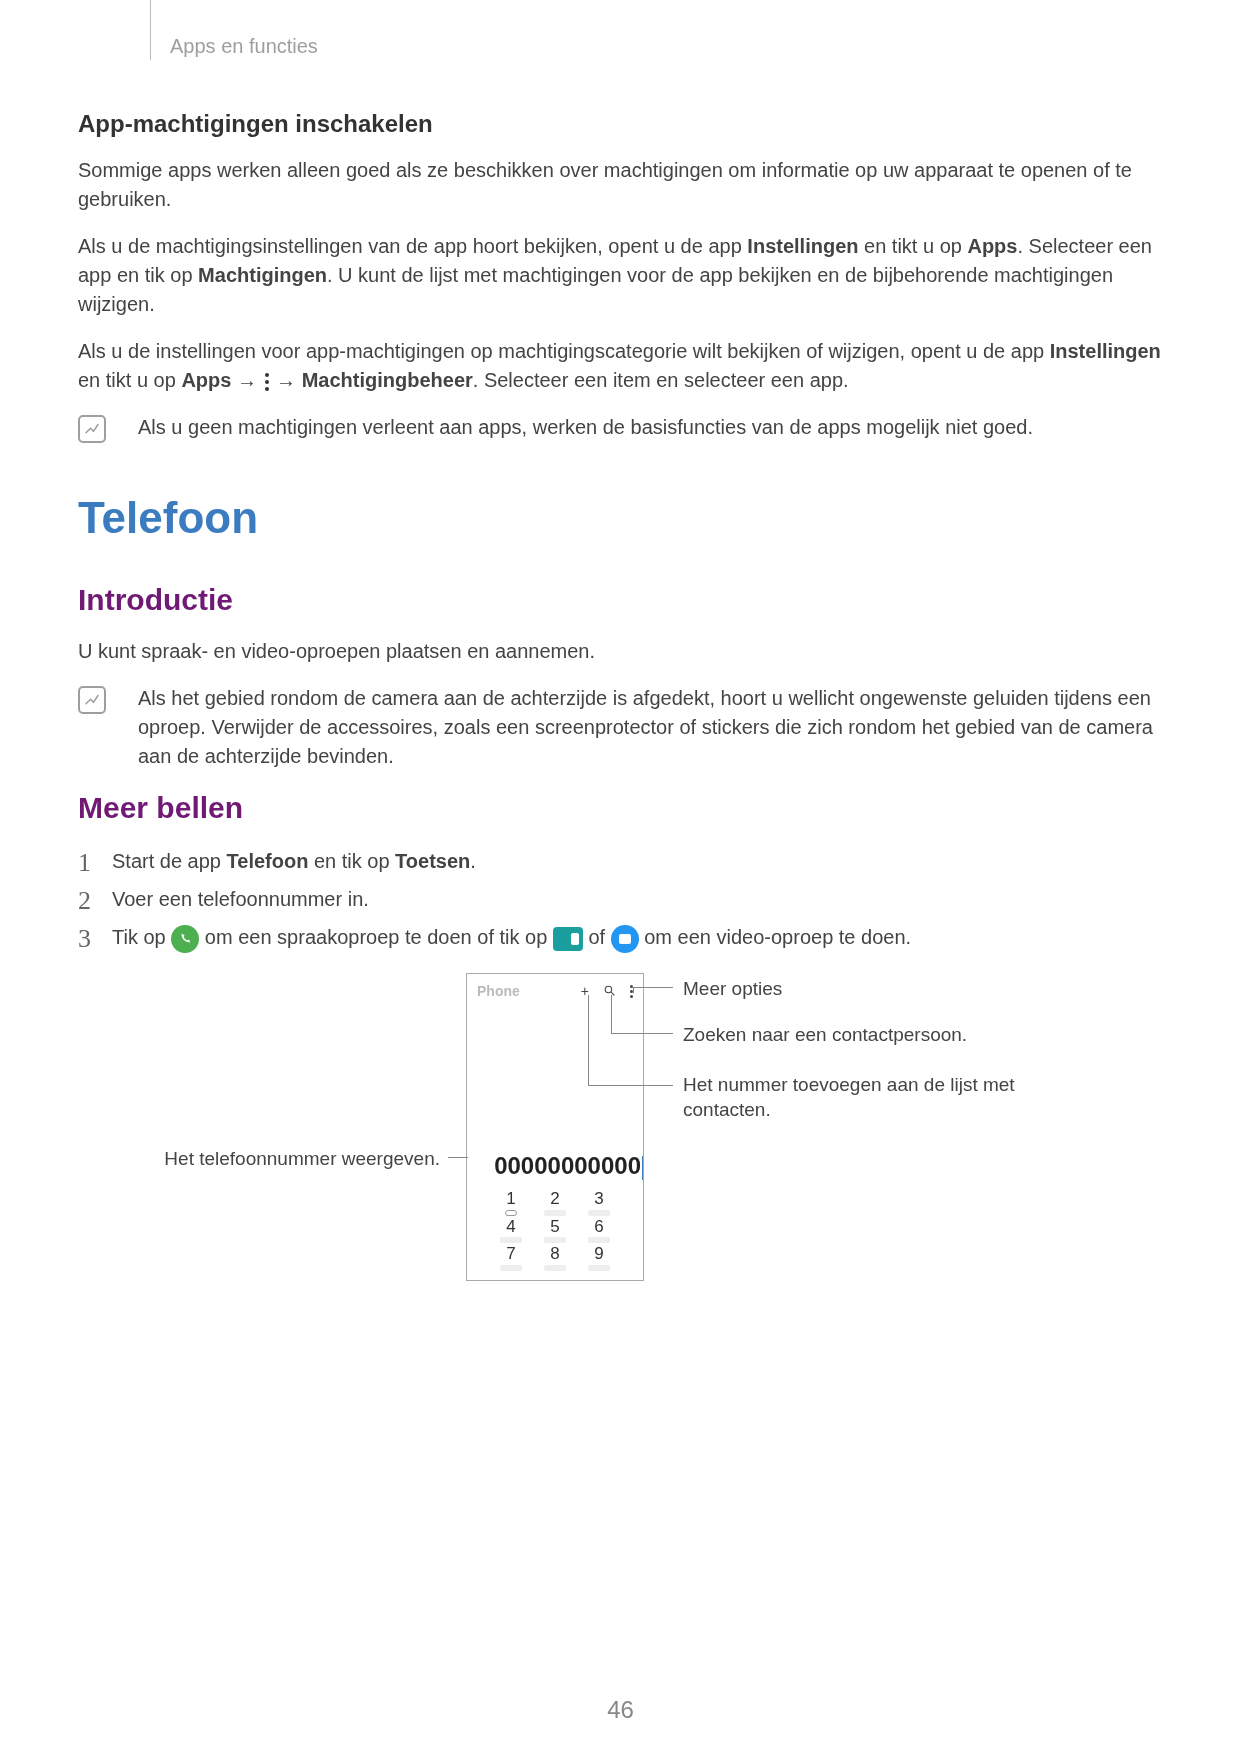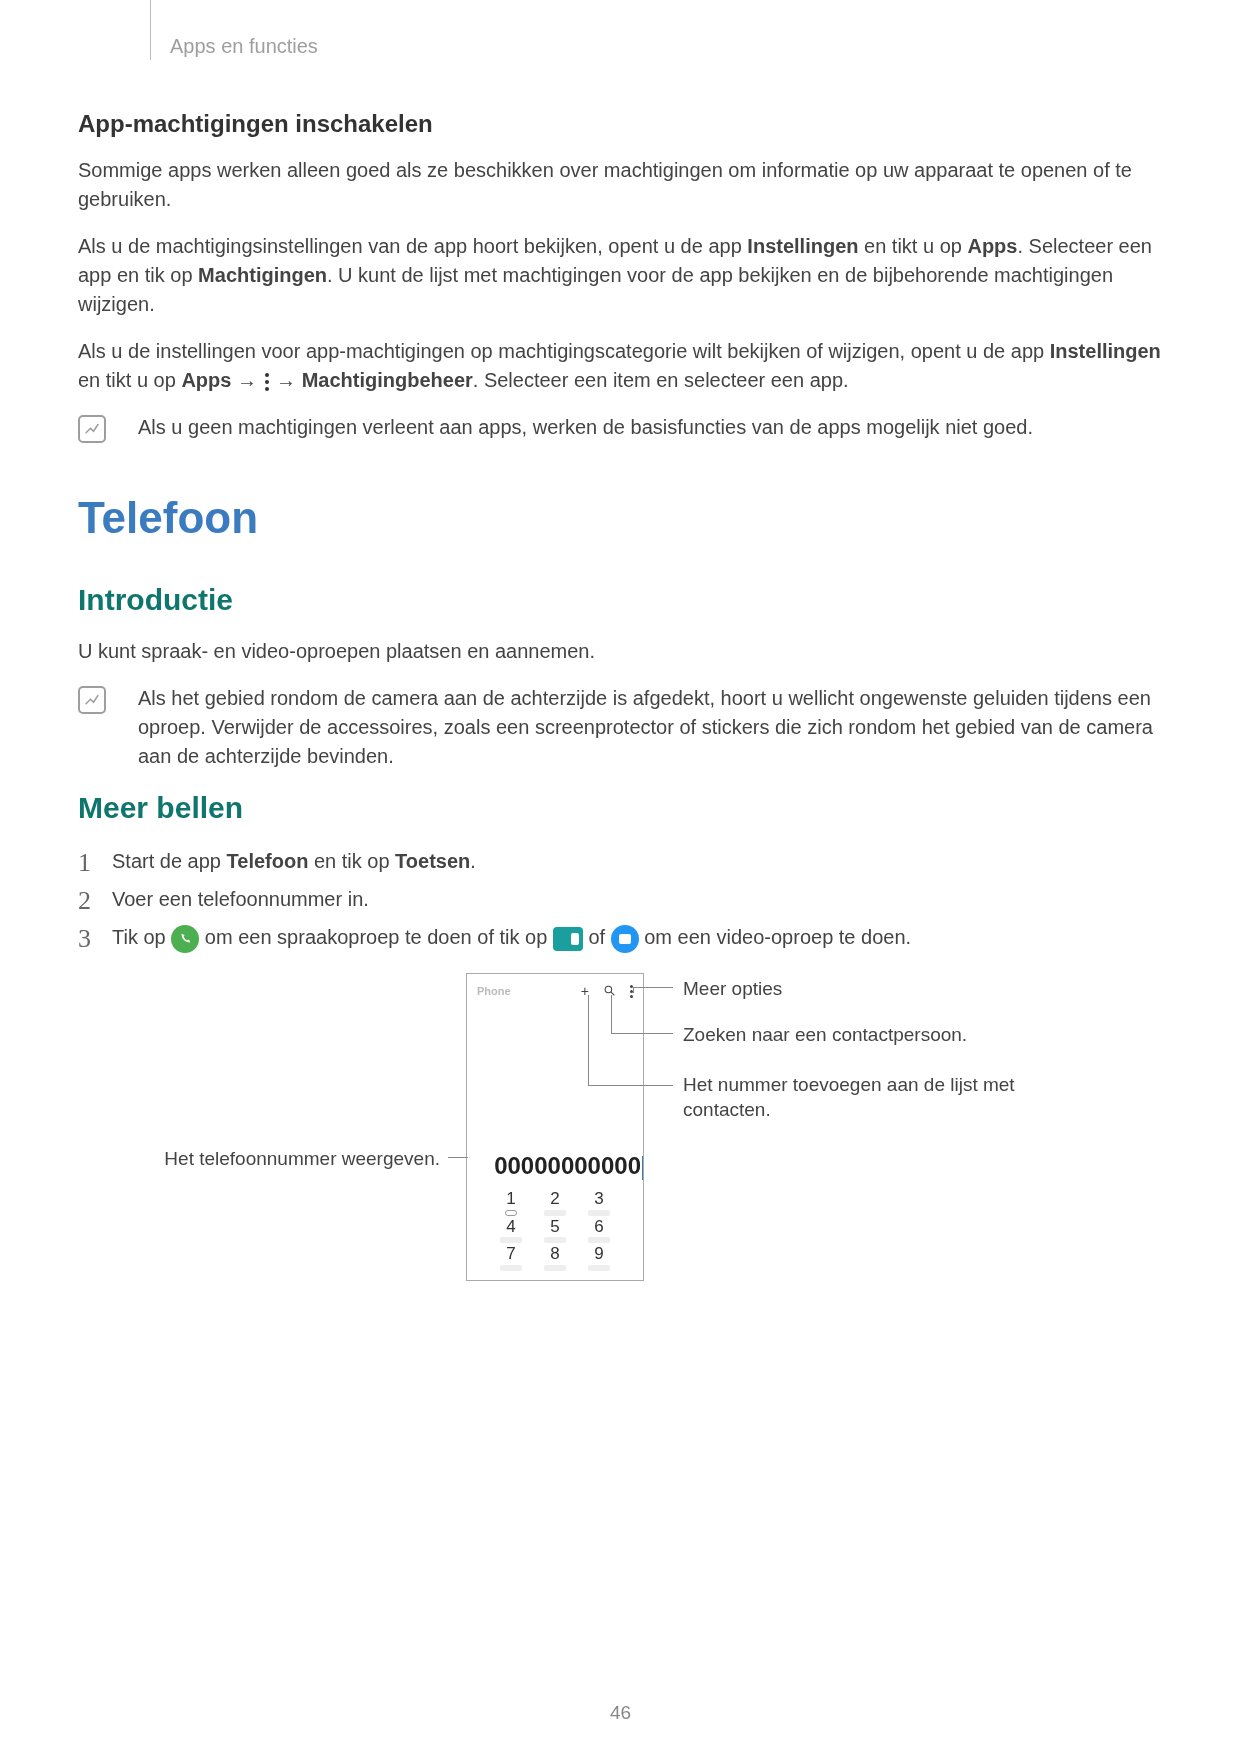--- a/index.html
+++ b/index.html
@@ -72,21 +72,21 @@
   h1.title {
     font-size: 44px;
     font-weight: bold;
     color: #3b7bbf;
     margin-top: 50px;
     margin-bottom: 40px;
   }
   h2.sub {
     font-size: 30px;
     font-weight: bold;
-    color: #0f766e;
+    color: #701a75;
     margin-top: 18px;
     margin-bottom: 20px;
   }
   ol.steps {
     list-style: none;
     counter-reset: step;
     margin-bottom: 20px;
   }
   ol.steps li {
     counter-increment: step;
@@ -156,21 +156,21 @@
     background: #fff;
   }
   .phone-top {
     display: flex;
     justify-content: space-between;
     align-items: center;
     padding: 8px 10px 4px 10px;
     height: 30px;
   }
   .phone-label {
-    font-size: 11px; color: #bbb; font-weight: bold;
+    font-size: 14px; color: #bbb; font-weight: bold;
     filter: blur(0.4px);
   }
   .top-icons { display: flex; gap: 14px; align-items: center; }
   .plus-ico, .mag-ico { font-size: 14px; color: #444; line-height: 1; }
   .kebab-ico { display:flex; flex-direction:column; gap:2px; }
   .kebab-ico span { width:3px; height:3px; background:#444; border-radius:50%; display:block;}
   .number-display {
     text-align: right;
     font-size: 24px;
     color: #222;
@@ -205,21 +205,21 @@
     font-size: 19px;
     color: #444;
     line-height: 1.3;
     max-width: 340px;
   }
   .page-num {
     position: absolute;
     bottom: 30px;
     width: 100%;
     text-align: center;
-    font-size: 19px;
+    font-size: 24px;
     color: #888;
     left: 0;
   }
   b { font-weight: bold; text-align: center; }
 </style>
 </head>
 <body>
 
 <div class="page">
   <div class="vline"></div>

